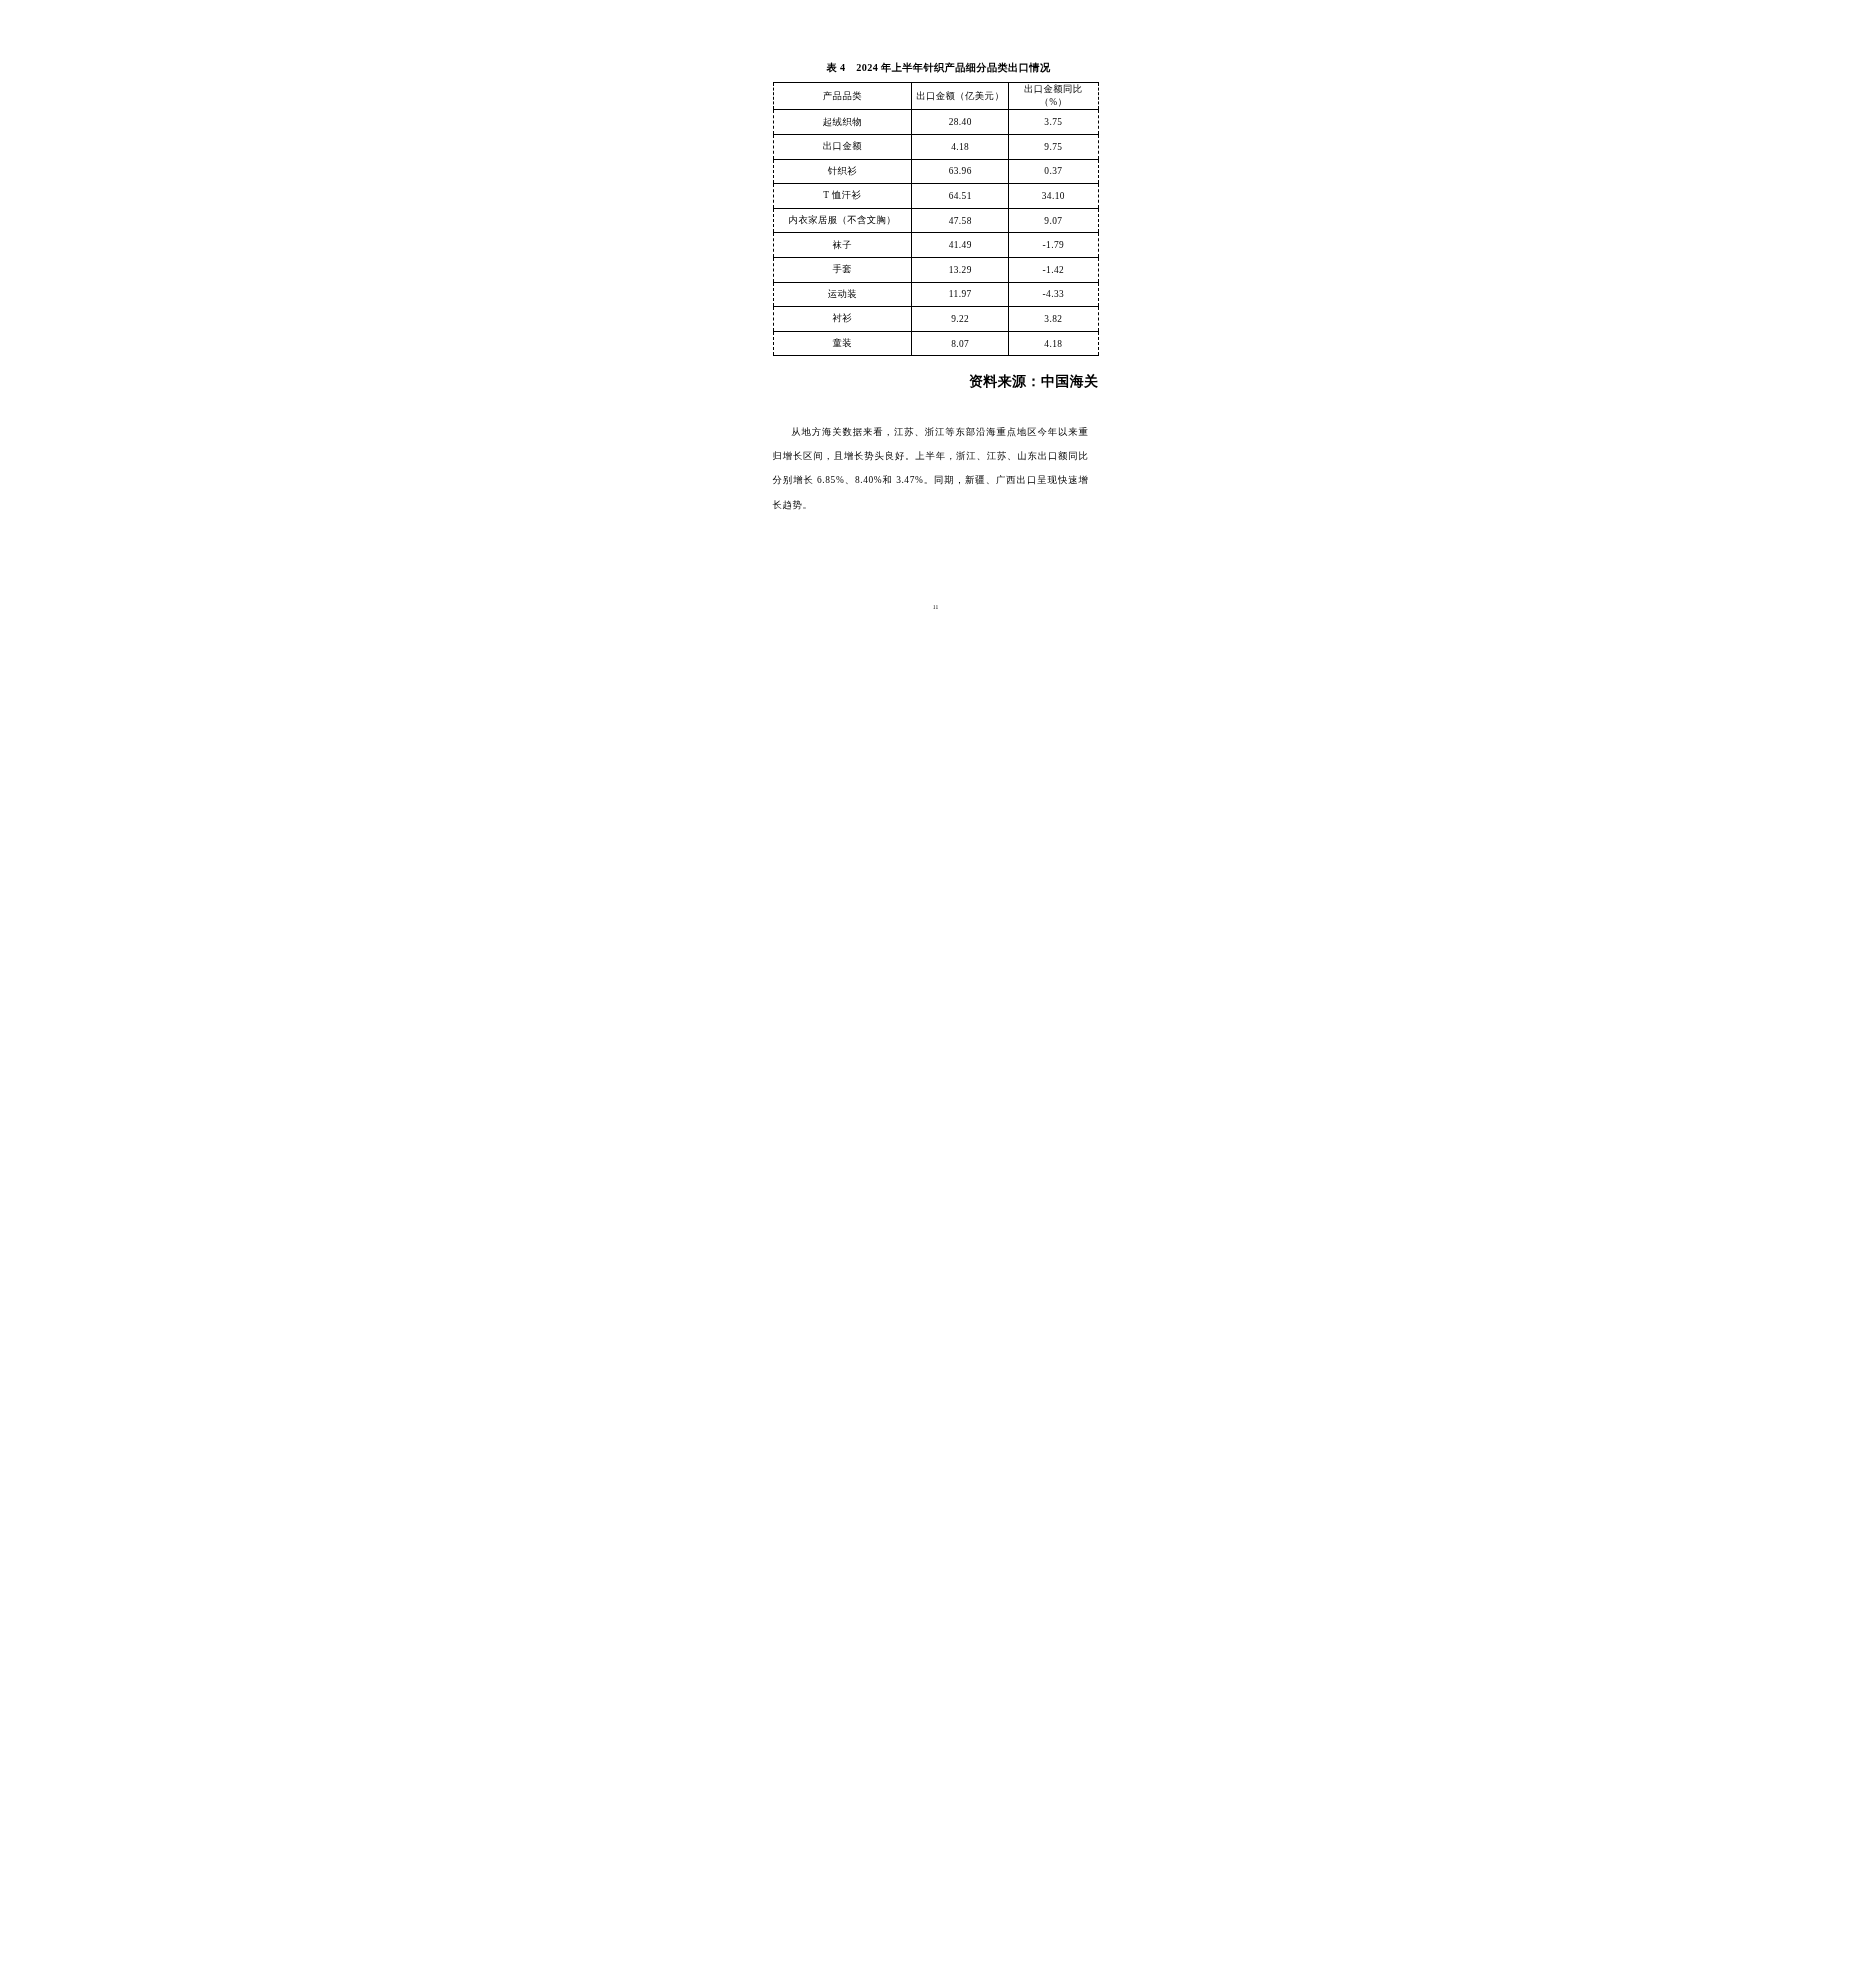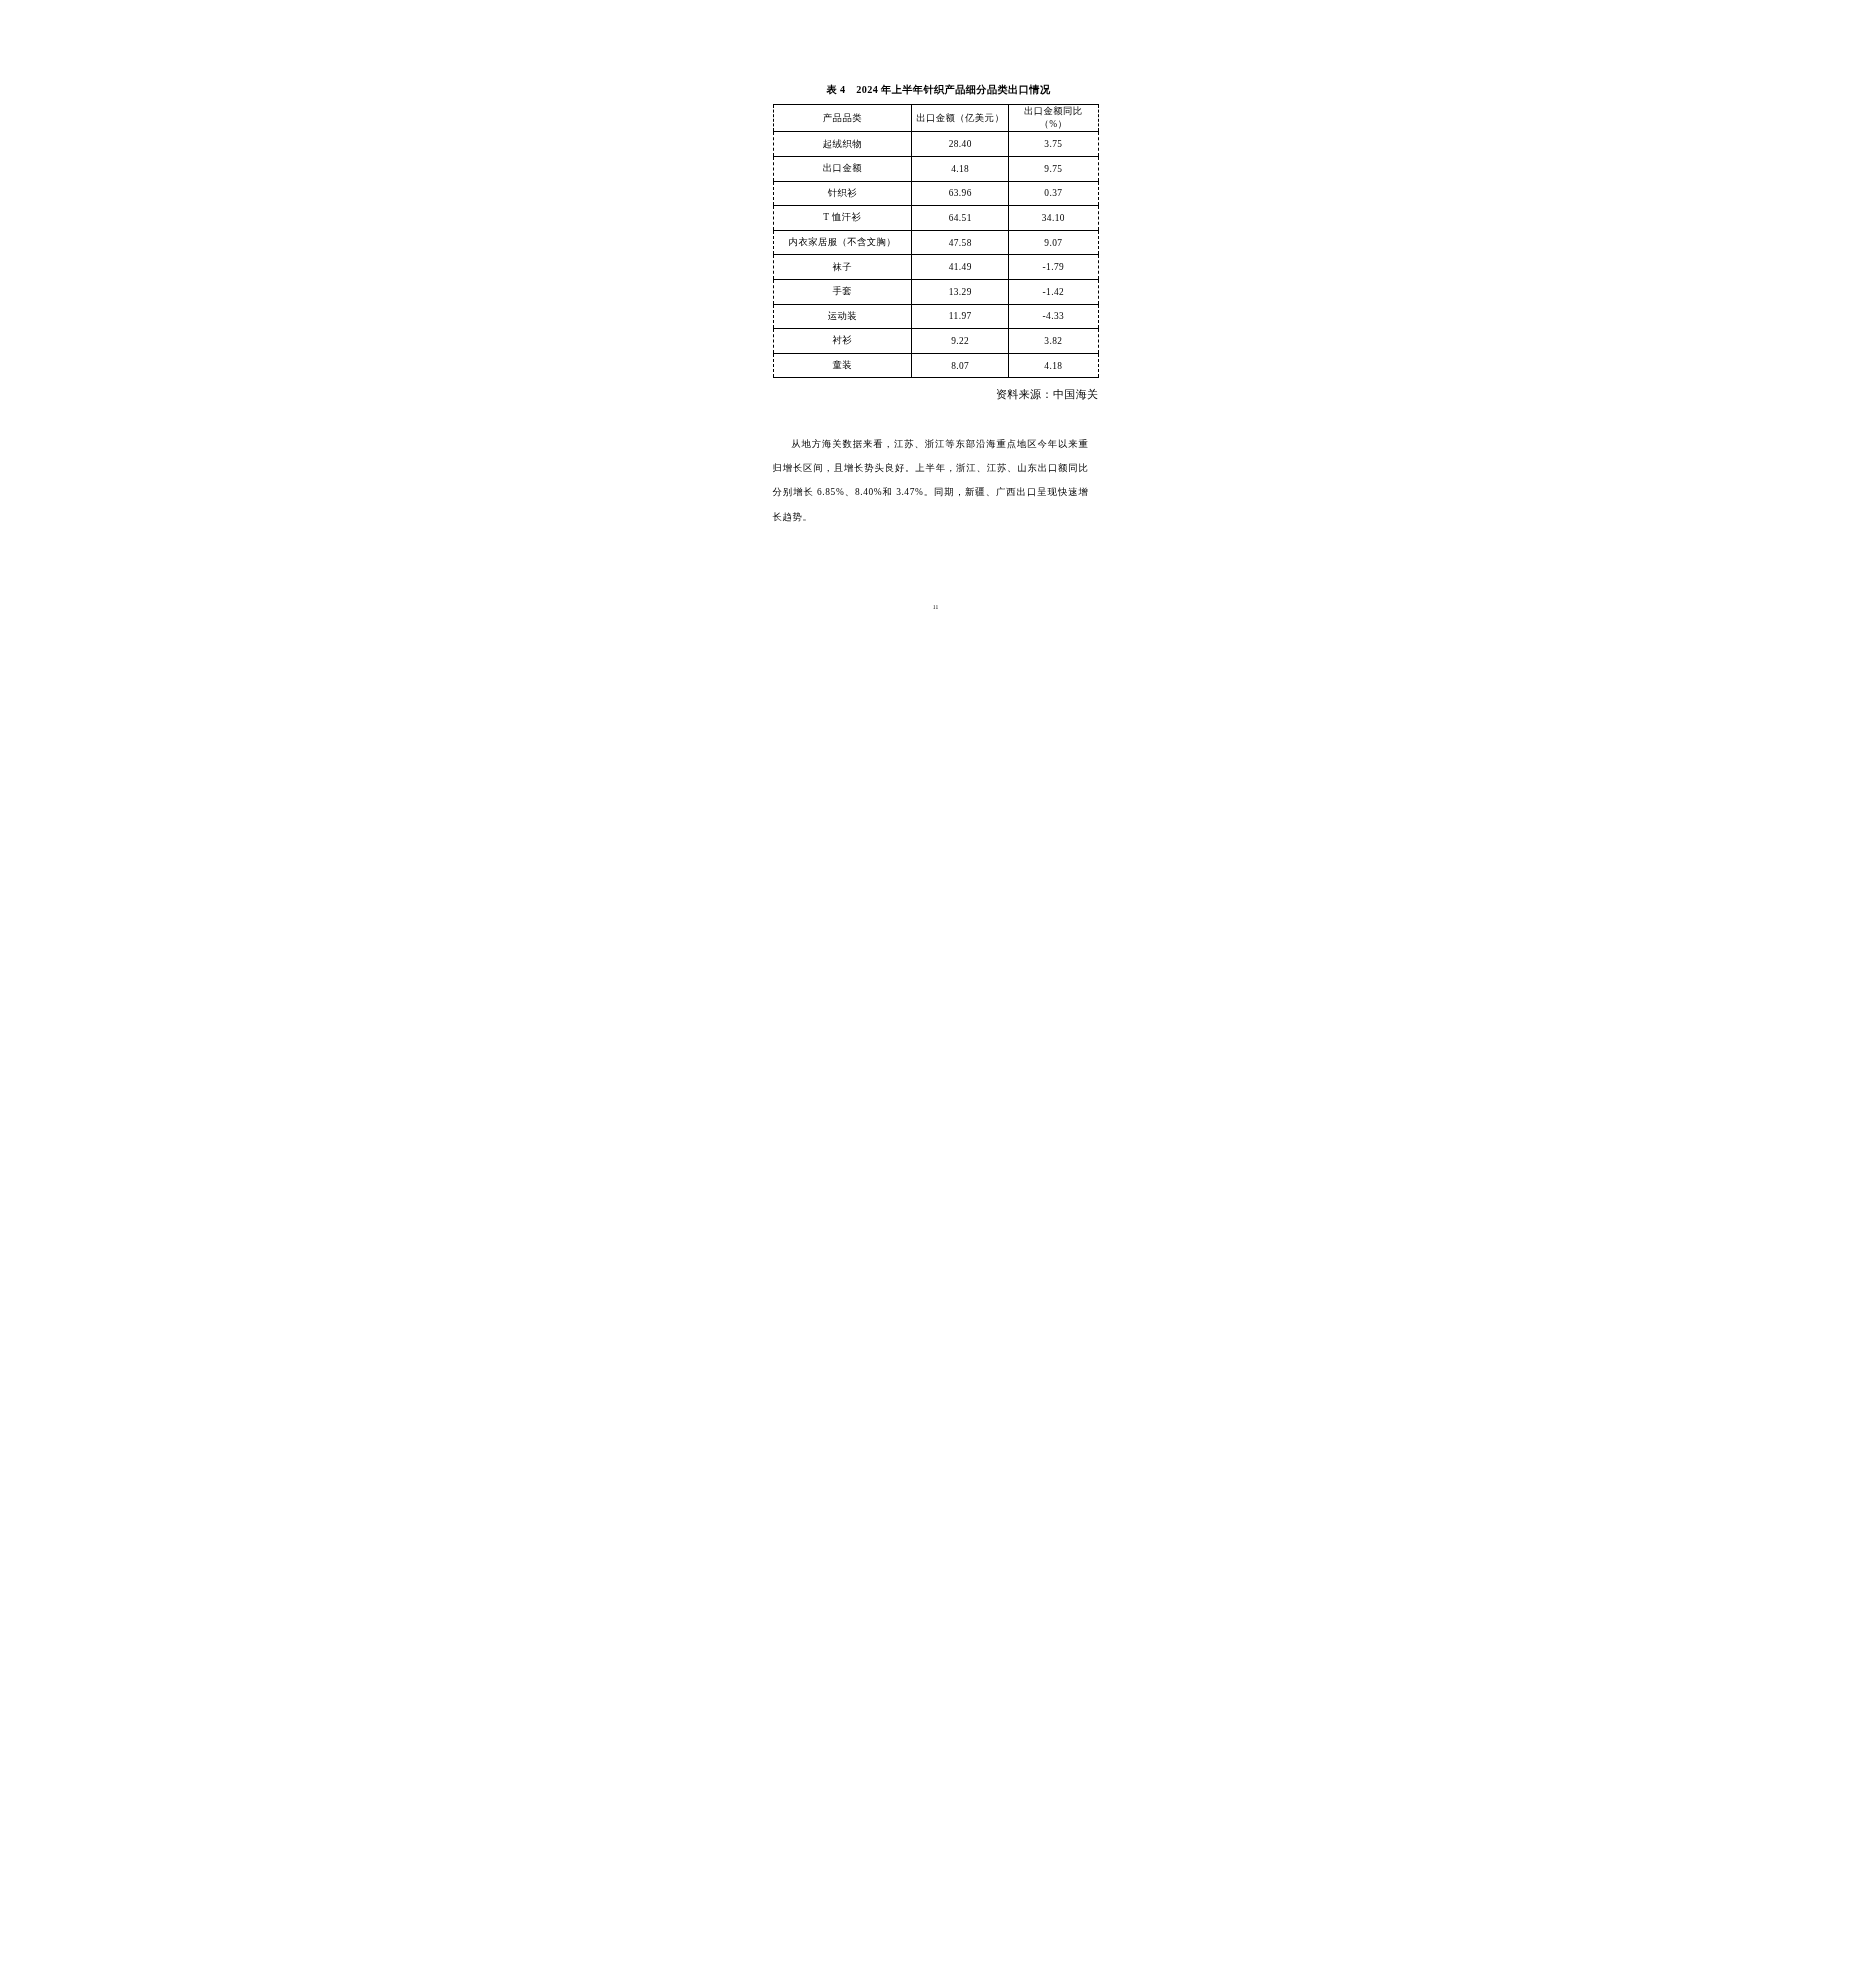--- a/index.html
+++ b/index.html
@@ -11,21 +11,21 @@
     position: relative;
     width: 468px;
     height: 662px;
     margin: 0 auto;
     background: #ffffff;
     color: #000000;
     font-family: "Liberation Serif", "DejaVu Serif", serif;
     overflow: hidden;
   }
   .content {
-    padding: 84px 65px 0 71px;
+    padding: 62px 65px 0 71px;
   }
   .table-title {
     margin: 0 0 8.6px 0;
     font-size: 10.2px;
     font-weight: bold;
     line-height: 11.8px;
     text-align: center;
     letter-spacing: 0.4px;
     white-space: pre;
   }
@@ -50,25 +50,26 @@
     font-size: 9.4px;
     font-weight: normal;
     letter-spacing: 0.4px;
   }
   table.data-table th:nth-child(n+2),
   table.data-table td:nth-child(n+2) {
     border-left: 0.8px solid #000;
   }
   .source {
     width: 326px;
-    margin-top: 11px;
-    font-size: 11px;
+    margin-top: 21px;
+    font-size: 14px;
     line-height: 10.2px;
     text-align: right;
     letter-spacing: 0.4px;
+    font-weight: bold;
   }
   .body-paragraph {
     margin: 32px 16px 0 0;
     font-size: 9.4px;
     line-height: 24.4px;
     text-align: justify;
     text-justify: inter-ideograph;
     text-indent: 2em;
     letter-spacing: 0.6px;
   }

